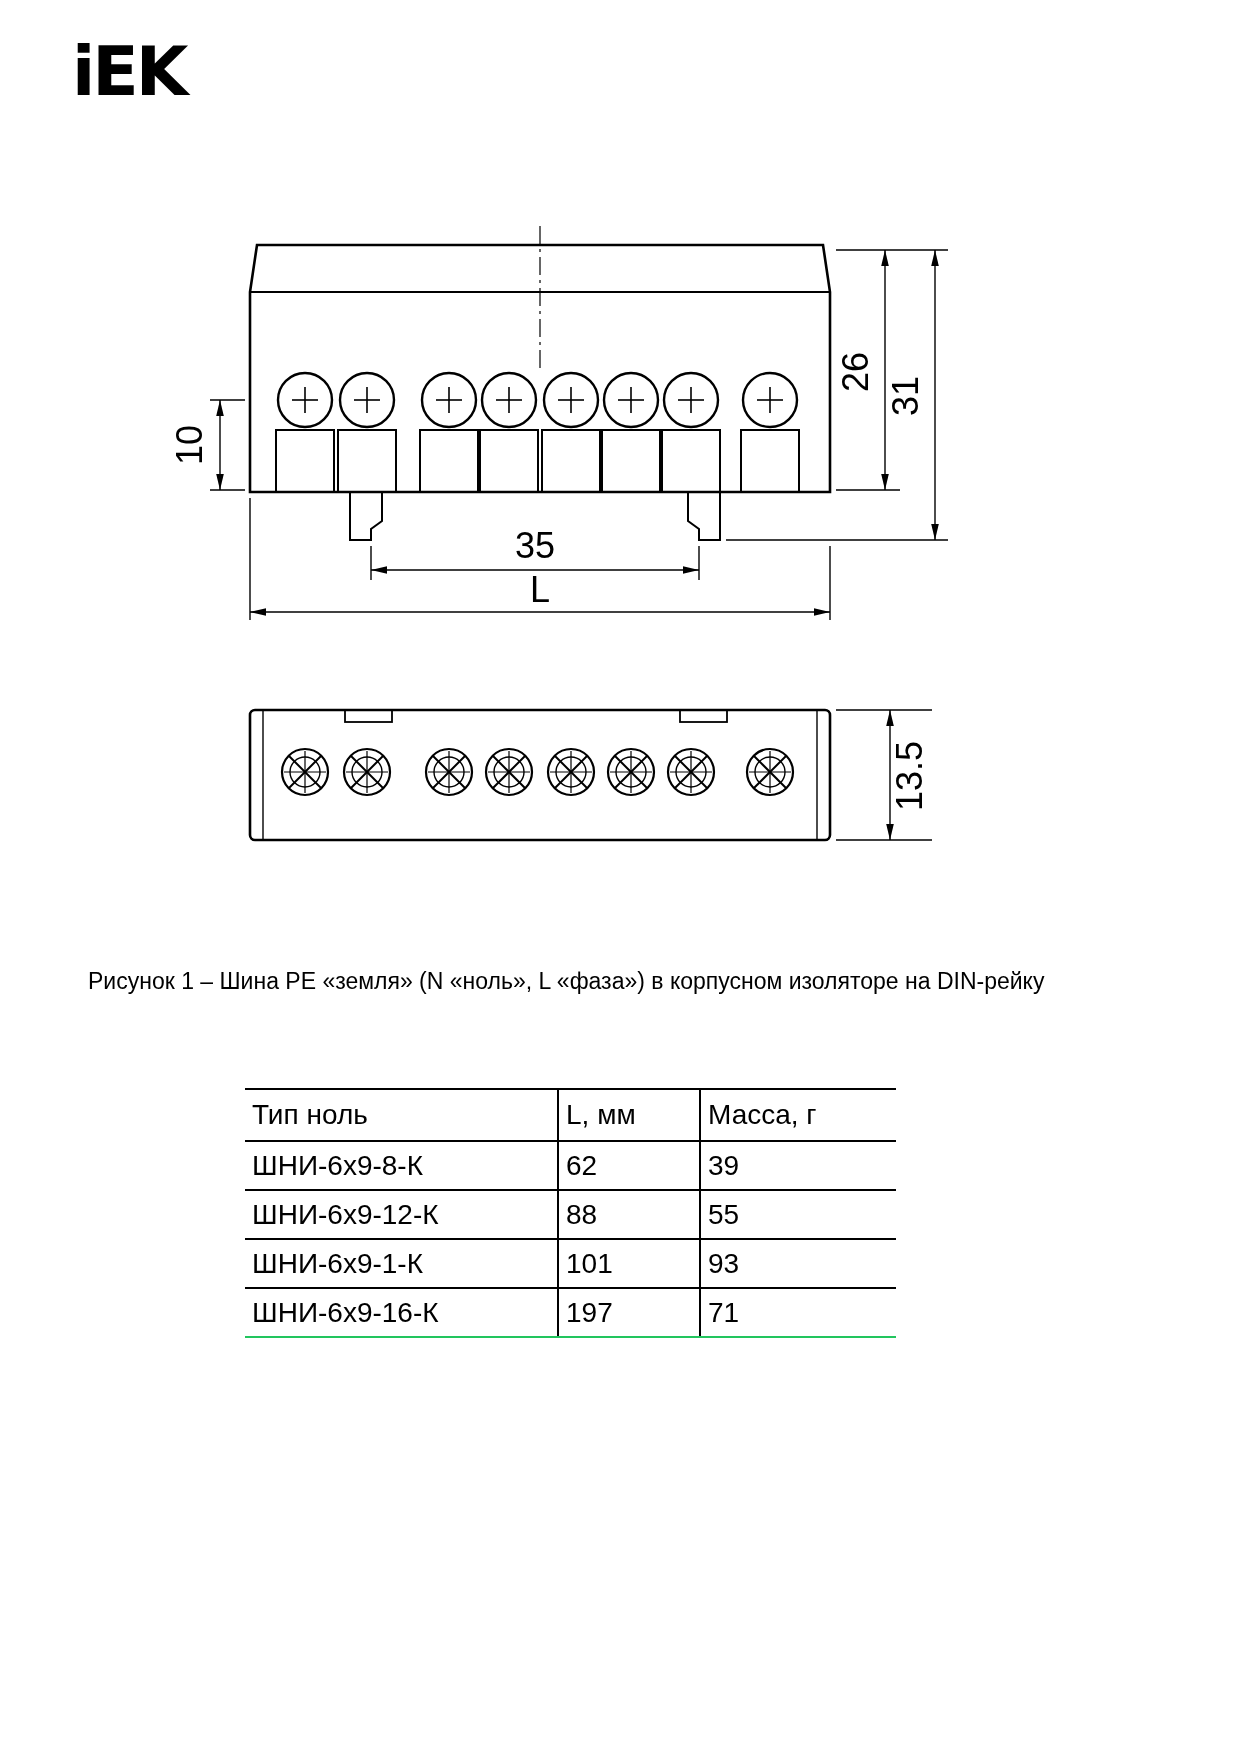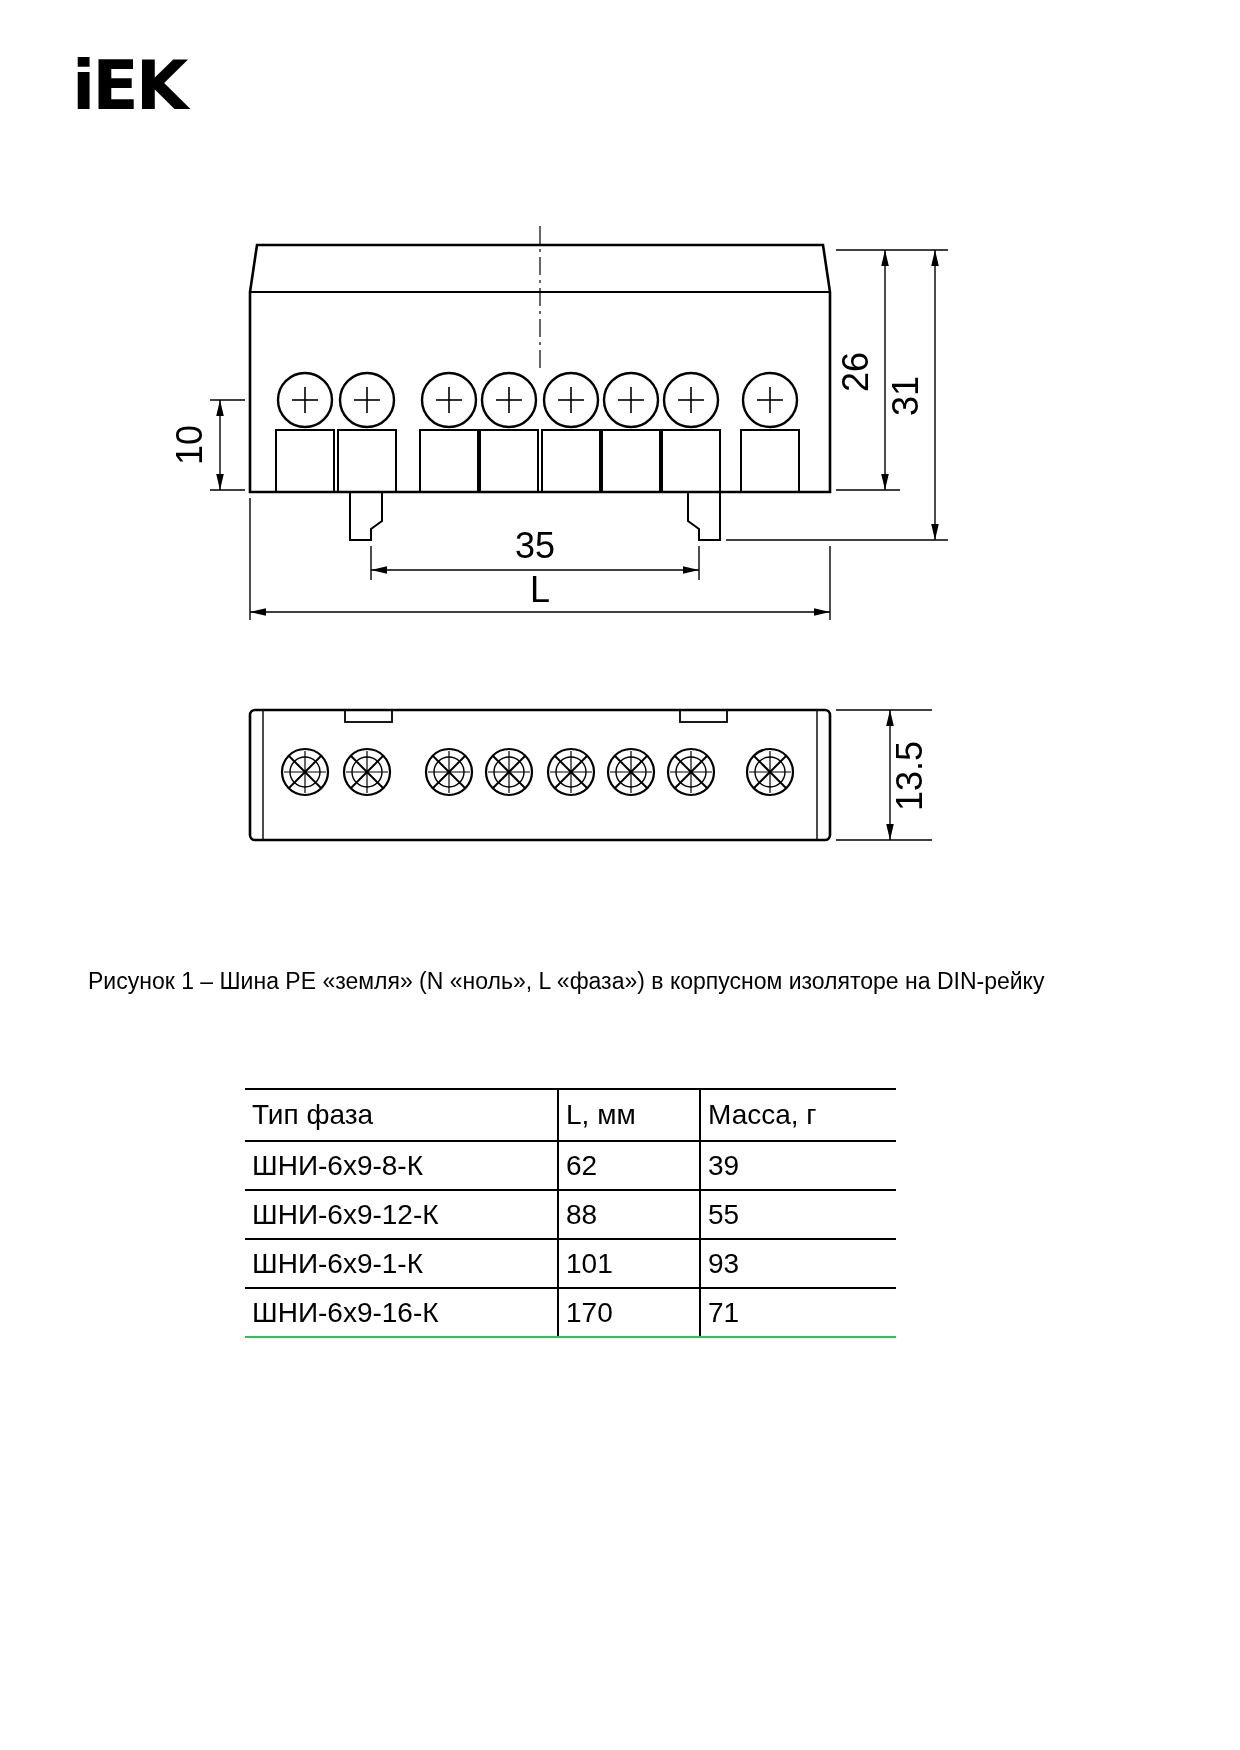--- a/index.html
+++ b/index.html
@@ -1,21 +1,21 @@
 <!DOCTYPE html>
 <html><head>
 <meta charset="utf-8">
 <style>
   html,body{margin:0;padding:0;background:#fff;}
   .page{
     position:relative;width:1240px;height:1750px;background:#fff;
     font-family:"Liberation Sans","DejaVu Sans",sans-serif;color:#000;overflow:hidden;
   }
   .logo{
-    position:absolute;left:72px;top:52px;
+    position:absolute;left:72px;top:38px;
     font-family:"DejaVu Sans","Liberation Sans",sans-serif;
     font-size:68px;font-weight:bold;letter-spacing:-3px;color:#000;line-height:1;
   }
   .drawing{position:absolute;left:0;top:0;}
   .caption{
     position:absolute;left:88px;top:968px;width:1020px;
     font-size:23px;color:#000;
   }
   table.spec{
     position:absolute;left:245px;top:1088px;border-collapse:collapse;
@@ -143,21 +143,21 @@
   <div class="caption">Рисунок 1 – Шина PE «земля» (N «ноль», L «фаза») в корпусном изоляторе на DIN-рейку</div>
 
   <table class="spec">
     <colgroup>
       <col style="width:313px">
         <col style="width:142px">
         <col style="width:196px">
     </colgroup>
     <thead>
       <tr>
-        <th>Тип фаза</th>
+        <th>Тип ноль</th>
         <th>L, мм</th>
         <th>Масса, г</th>
       </tr>
     </thead>
     <tbody>
       <tr>
         <td>ШНИ-6х9-8-К</td>
         <td>62</td>
         <td>39</td>
       </tr>
@@ -166,19 +166,19 @@
         <td>88</td>
         <td>55</td>
       </tr>
       <tr>
         <td>ШНИ-6х9-1-К</td>
         <td>101</td>
         <td>93</td>
       </tr>
       <tr>
         <td>ШНИ-6х9-16-К</td>
-        <td>170</td>
+        <td>197</td>
         <td>71</td>
       </tr>
     </tbody>
   </table>
 
 </div>
 
 </body></html>

